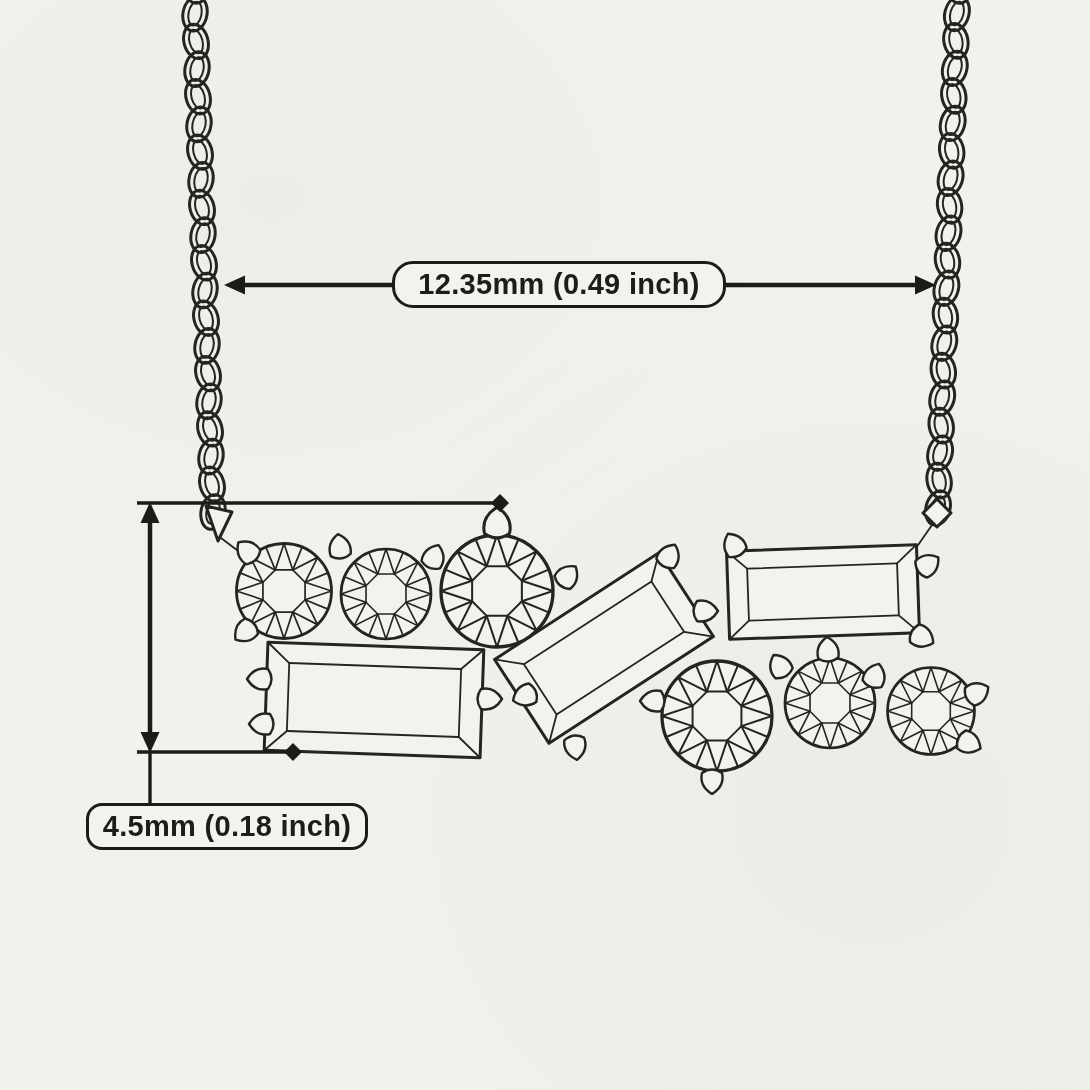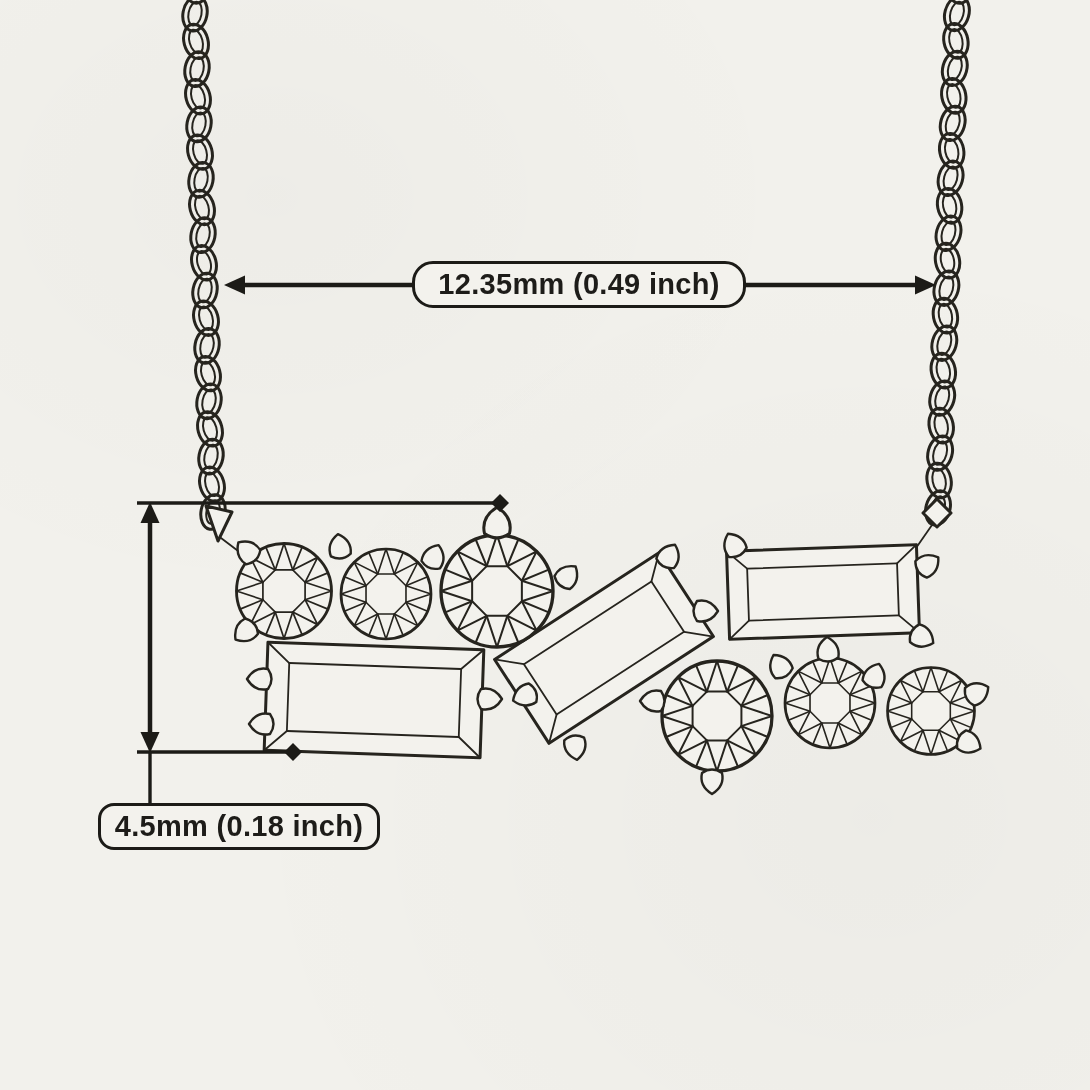--- a/index.html
+++ b/index.html
@@ -29,22 +29,22 @@
     border:3.5px solid #1c1b17;
     border-radius:16px;
     background:#f3f2ed;
     color:#1d1c19;
     font-size:29px;
     font-weight:700;
     letter-spacing:0.3px;
     text-align:center;
     display:flex;align-items:center;justify-content:center;
   }
-  #width-label{left:412px;top:261px;width:334px;height:47px;border-radius:21px;}
-  #height-label{left:86px;top:803px;width:282px;height:47px;margin-left:12px;}
+  #width-label{left:392px;top:261px;width:334px;height:47px;border-radius:21px;}
+  #height-label{left:86px;top:803px;width:282px;height:47px;}
 </style>
 </head>
 <body>
 
 <div class="canvas">
 
   <svg width="1090" height="1090" viewBox="0 0 1090 1090">
 
     <defs>
 

